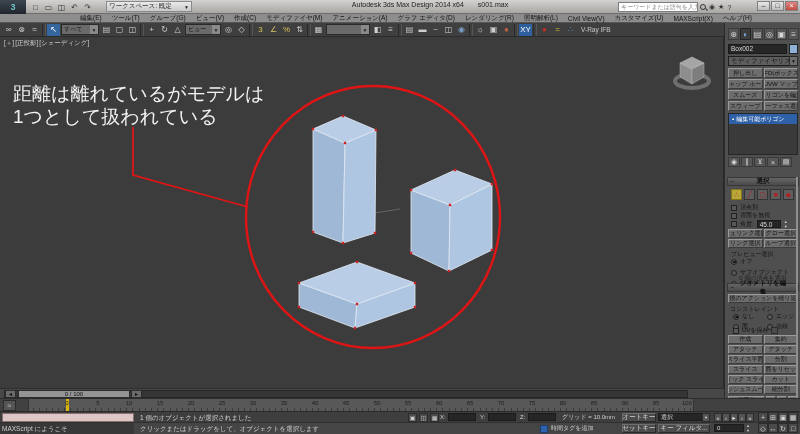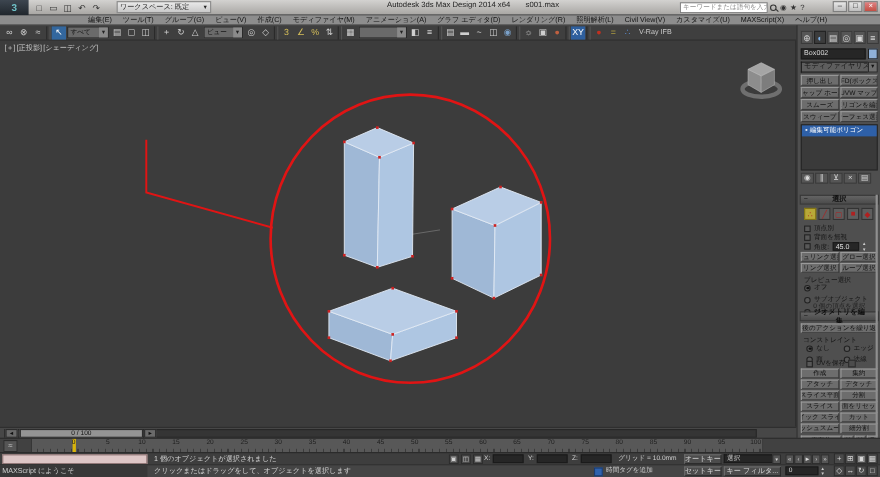--- a/index.html
+++ b/index.html
@@ -239,20 +239,22 @@
         </g>
       <ellipse class="callout-circle" cx="373" cy="180" rx="127" ry="131"></ellipse>
       <polyline class="callout-leader" points="133,90 133,138 248,170"></polyline>
     </svg>
     <div id="vp-label" class="abs">
       <span>[＋]</span>
       <span>[正投影]</span>
       <span>[シェーディング]</span>
     </div>
     <div id="annotation" class="abs">
+      <div>距離は離れているがモデルは</div>
+      <div>1つとして扱われている</div>
     </div>
     <svg class="abs" style="left:664px;top:6px;" width="56" height="52">
       <ellipse cx="28" cy="38" rx="17" ry="7" fill="none" stroke="#6f6f6f" stroke-width="4"></ellipse>
       <polygon points="16,20 28,26 28,41 16,34" fill="#8d8d8d" stroke="#b5b5b5" stroke-width="0.5"></polygon>
       <polygon points="28,26 40,20 40,34 28,41" fill="#7d7d7d" stroke="#b5b5b5" stroke-width="0.5"></polygon>
       <polygon points="16,20 28,14 40,20 28,26" fill="#a5a5a5" stroke="#c5c5c5" stroke-width="0.5"></polygon>
     </svg>
   </div>
 
   <div id="cmdpanel" class="abs">

